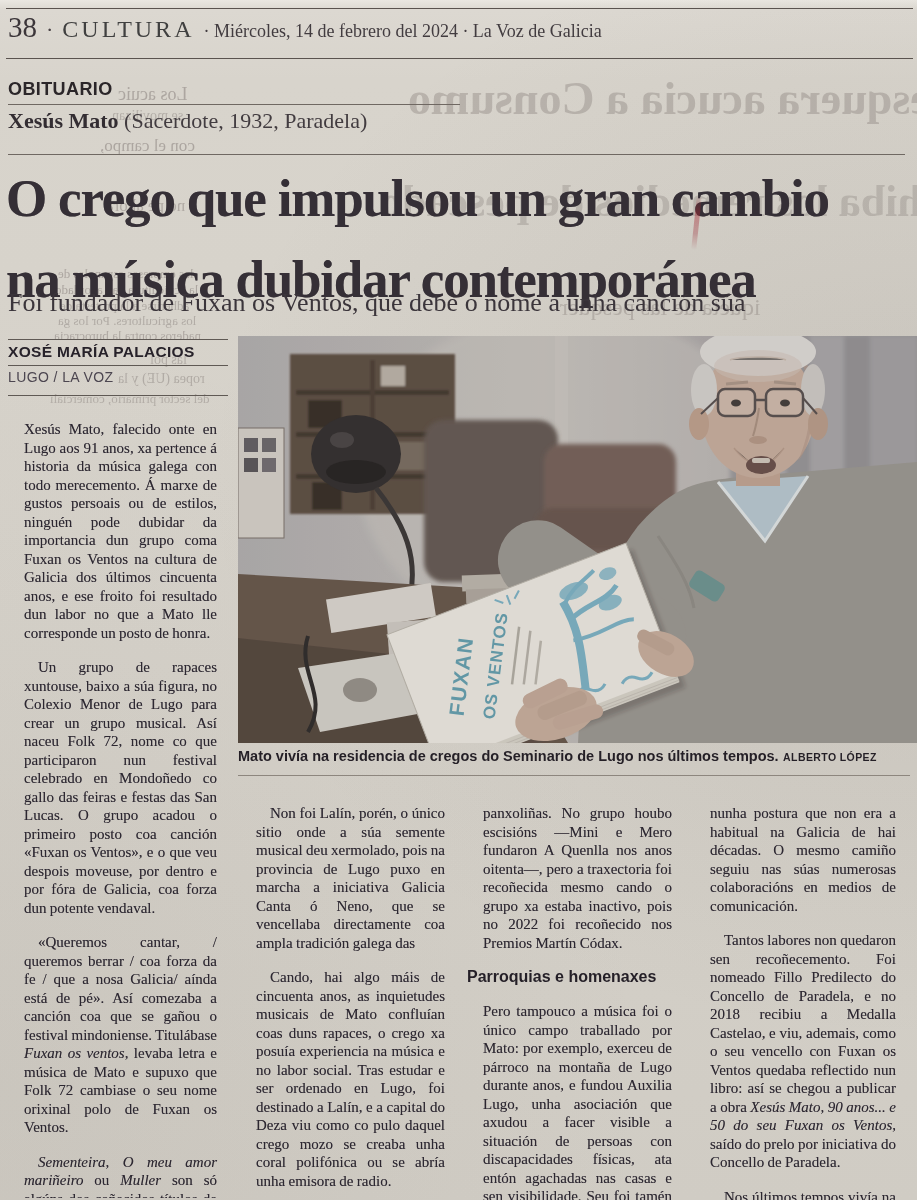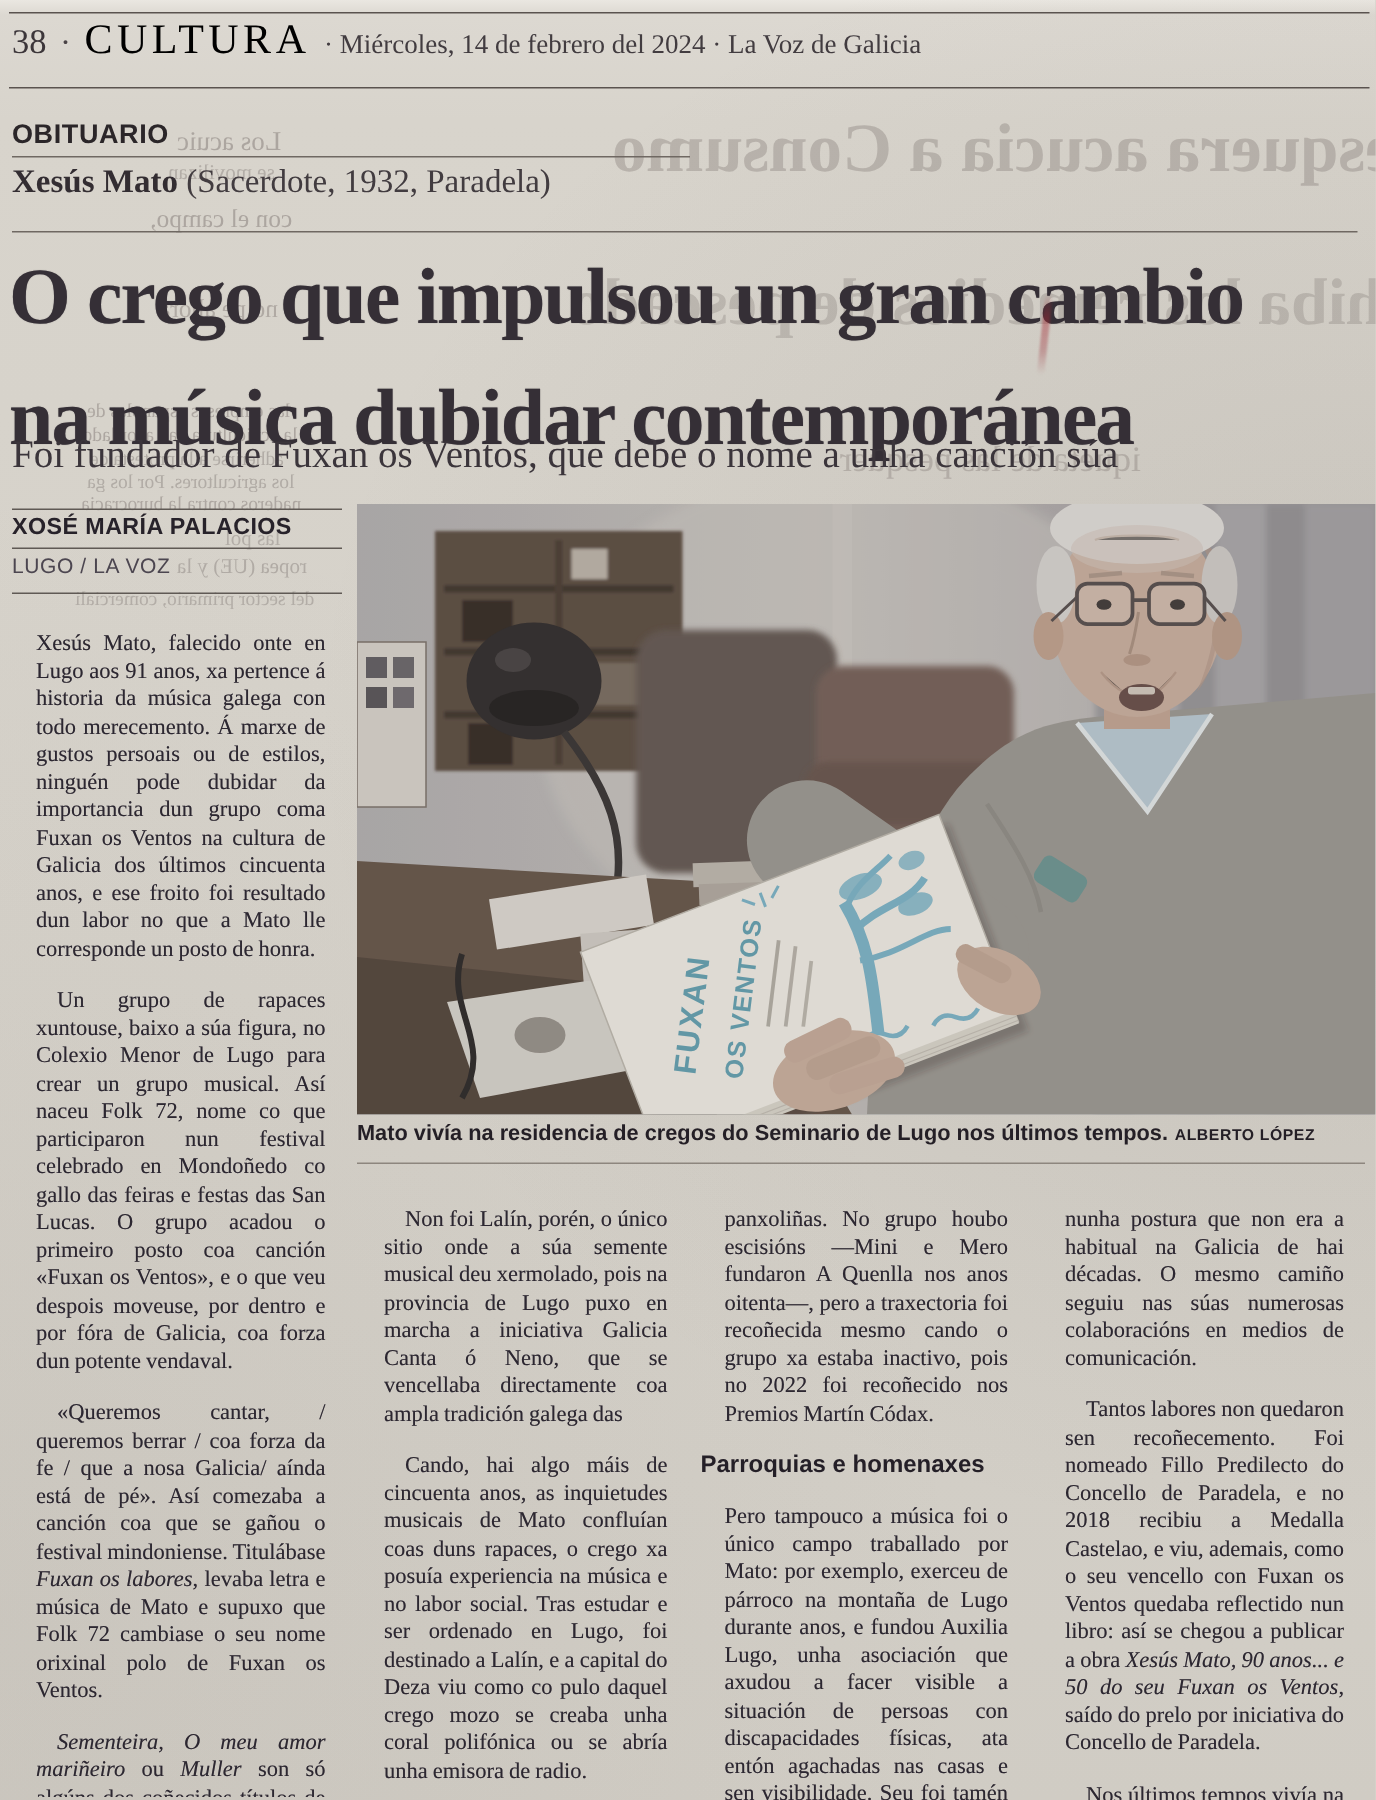--- a/index.html
+++ b/index.html
@@ -21,23 +21,23 @@
     position:absolute;display:inline-block;white-space:nowrap;
     transform:scaleX(-1);font-family:"Liberation Serif",serif;
     color:rgba(112,103,99,0.36);
   }
   .content{position:absolute;inset:0;z-index:2;}
 
   
   .rule{position:absolute;border-top:1.5px solid #5a534f;}
   .rule-thin{position:absolute;border-top:1px solid #6f6862;}
   .masthead{position:absolute;left:8px;top:11px;right:8px;display:flex;align-items:baseline;gap:9px;color:#3c363a;}
-  .page-number{font-size:23px;}
+  .page-number{font-size:29px;}
   .mast-sep{font-size:22px;color:#4a4346;}
-  .section-title{font-size:28px;letter-spacing:3px;color:#000000;font-weight:400;}
+  .section-title{font-size:24px;letter-spacing:3px;color:#404040;font-weight:400;}
   .dateline{font-size:18px;color:#423c40;}
 
   
   .kicker-label{position:absolute;left:8px;top:79px;font-family:"Liberation Sans",sans-serif;font-weight:bold;font-size:18px;letter-spacing:.4px;color:#2b2629;text-align:center;}
   .kicker-subject{position:absolute;left:8px;top:108px;font-size:22px;color:#332d32;}
   .kicker-subject b{font-weight:600;}
   .kicker-subject .light{color:#423c40;}
 
   
   .headline{
@@ -135,21 +135,21 @@
     <div class="r"></div>
     <div class="byline-author">XOSÉ MARÍA PALACIOS</div>
     <div class="r"></div>
     <div class="byline-place">LUGO / LA VOZ</div>
     <div class="r"></div>
   </div>
 
   <div class="col" id="col1">
       <p><span>Xesús Mato, falecido onte en Lugo aos 91 anos, xa pertence á historia da música galega con todo merecemento. Á marxe de gustos persoais ou de estilos, ninguén pode dubidar da importancia dun grupo coma Fuxan os Ventos na cultura de Galicia dos últimos cincuenta anos, e ese froito foi resultado dun labor no que a Mato lle corresponde un posto de honra.</span></p>
       <p class="ind"><span>Un grupo de rapaces xuntouse, baixo a súa figura, no Colexio Menor de Lugo para crear un grupo musical. Así naceu Folk 72, nome co que participaron nun festival celebrado en Mondoñedo co gallo das feiras e festas das San Lucas. O grupo acadou o primeiro posto coa canción «Fuxan os Ventos», e o que veu despois moveuse, por dentro e por fóra de Galicia, coa forza dun potente vendaval.</span></p>
-      <p class="ind"><span>«Queremos cantar, / queremos berrar / coa forza da fe / que a nosa Galicia/ aínda está de pé». Así comezaba a canción coa que se gañou o festival mindoniense. Titulábase </span><span class="it">Fuxan os labores</span><span>, levaba letra e música de Mato e supuxo que Folk 72 cambiase o seu nome orixinal polo de Fuxan os Ventos.</span></p>
+      <p class="ind"><span>«Queremos cantar, / queremos berrar / coa forza da fe / que a nosa Galicia/ aínda está de pé». Así comezaba a canción coa que se gañou o festival mindoniense. Titulábase </span><span class="it">Fuxan os ventos</span><span>, levaba letra e música de Mato e supuxo que Folk 72 cambiase o seu nome orixinal polo de Fuxan os Ventos.</span></p>
       <p class="ind"><span class="it">Sementeira, O meu amor mariñeiro</span><span> ou </span><span class="it">Muller</span><span> son só algúns dos coñecidos títulos de cancións cos que o grupo acadou despois sona en Galicia enteira, actuando en festivais, pero tamén en festas de vilas e de parroquias. Cómpre citar tamén, xaora, </span><span class="it">O carro,</span></p>
     </div>
   <div class="col" id="col2">
       <p class="ind"><span>Non foi Lalín, porén, o único sitio onde a súa semente musical deu xermolado, pois na provincia de Lugo puxo en marcha a iniciativa Galicia Canta ó Neno, que se vencellaba directamente coa ampla tradición galega das</span></p>
       <p class="ind"><span>Cando, hai algo máis de cincuenta anos, as inquietudes musicais de Mato confluían coas duns rapaces, o crego xa posuía experiencia na música e no labor social. Tras estudar e ser ordenado en Lugo, foi destinado a Lalín, e a capital do Deza viu como co pulo daquel crego mozo se creaba unha coral polifónica ou se abría unha emisora de radio.</span></p>
     </div>
   <div class="col" id="col3">
       <p><span>panxoliñas. No grupo houbo escisións —Mini e Mero fundaron A Quenlla nos anos oitenta—, pero a traxectoria foi recoñecida mesmo cando o grupo xa estaba inactivo, pois no 2022 foi recoñecido nos Premios Martín Códax.</span></p>
       <h3>Parroquias e homenaxes</h3>
       <p><span>Pero tampouco a música foi o único campo traballado por Mato: por exemplo, exerceu de párroco na montaña de Lugo durante anos, e fundou Auxilia Lugo, unha asociación que axudou a facer visible a situación de persoas con discapacidades físicas, ata entón agachadas nas casas e sen visibilidade. Seu foi tamén o empeño por introducir o galego nos oficios relixiosos, fosen misas ou celebracións especiais,</span></p>

